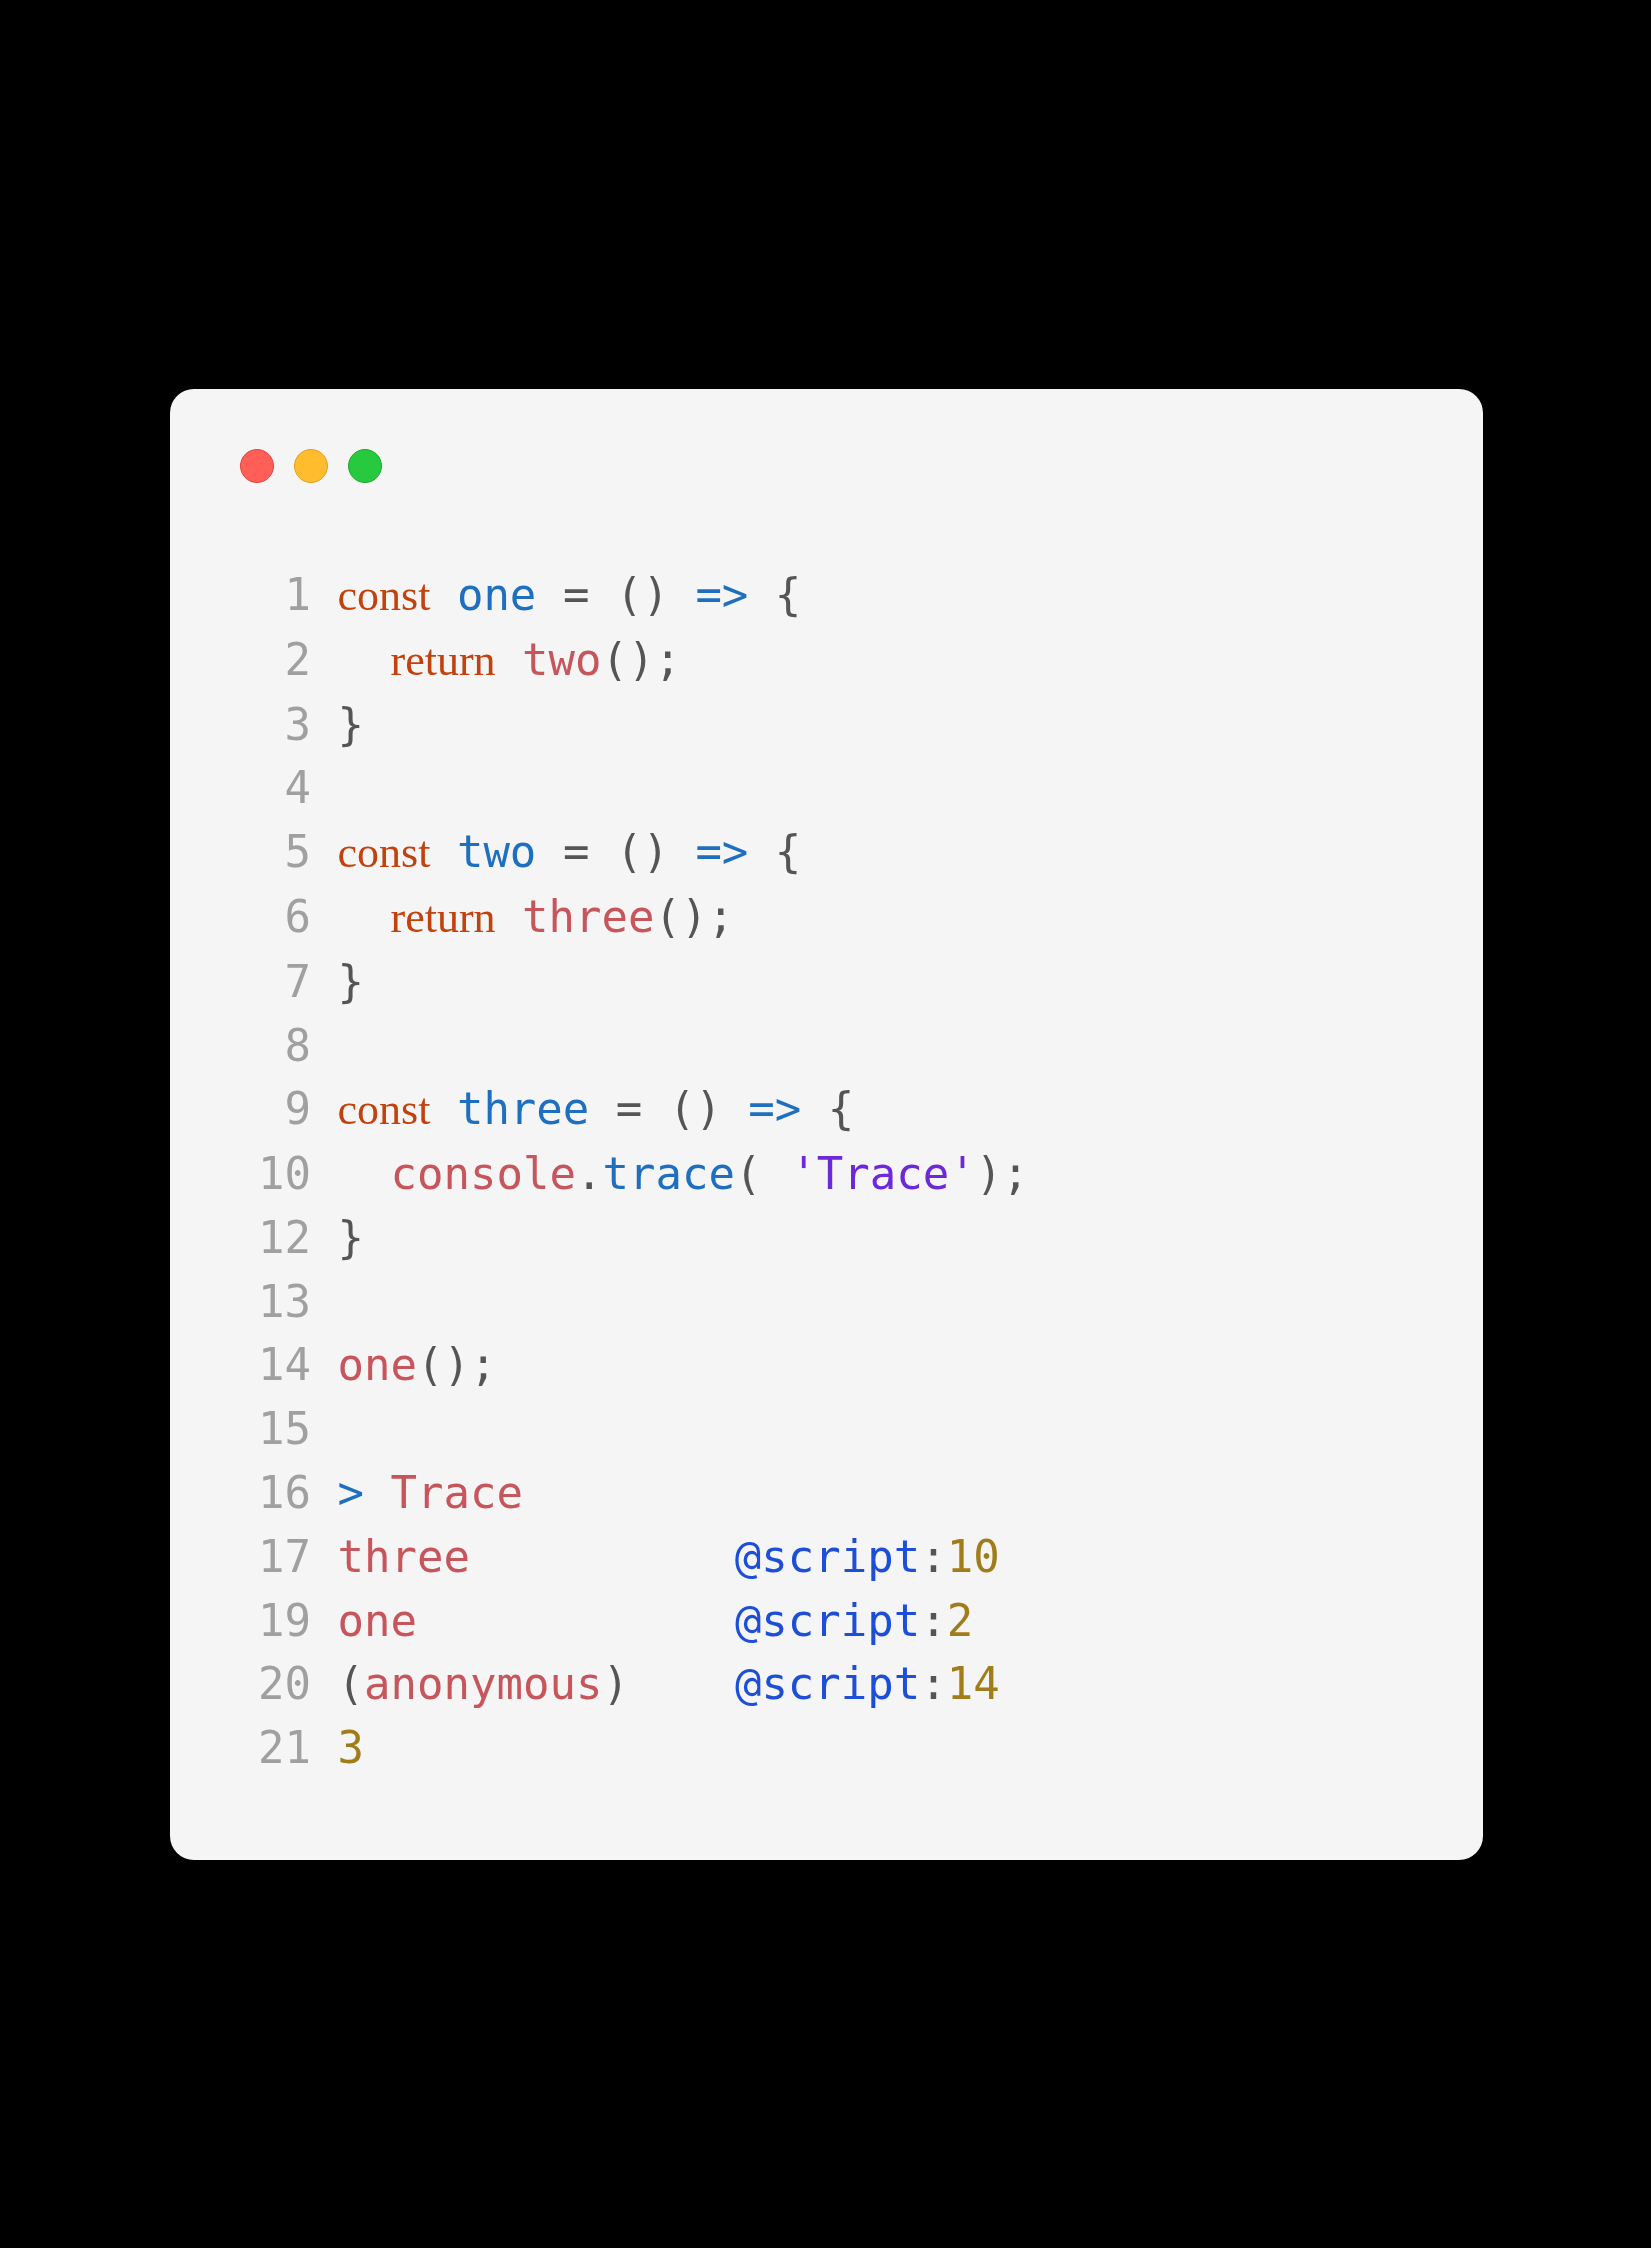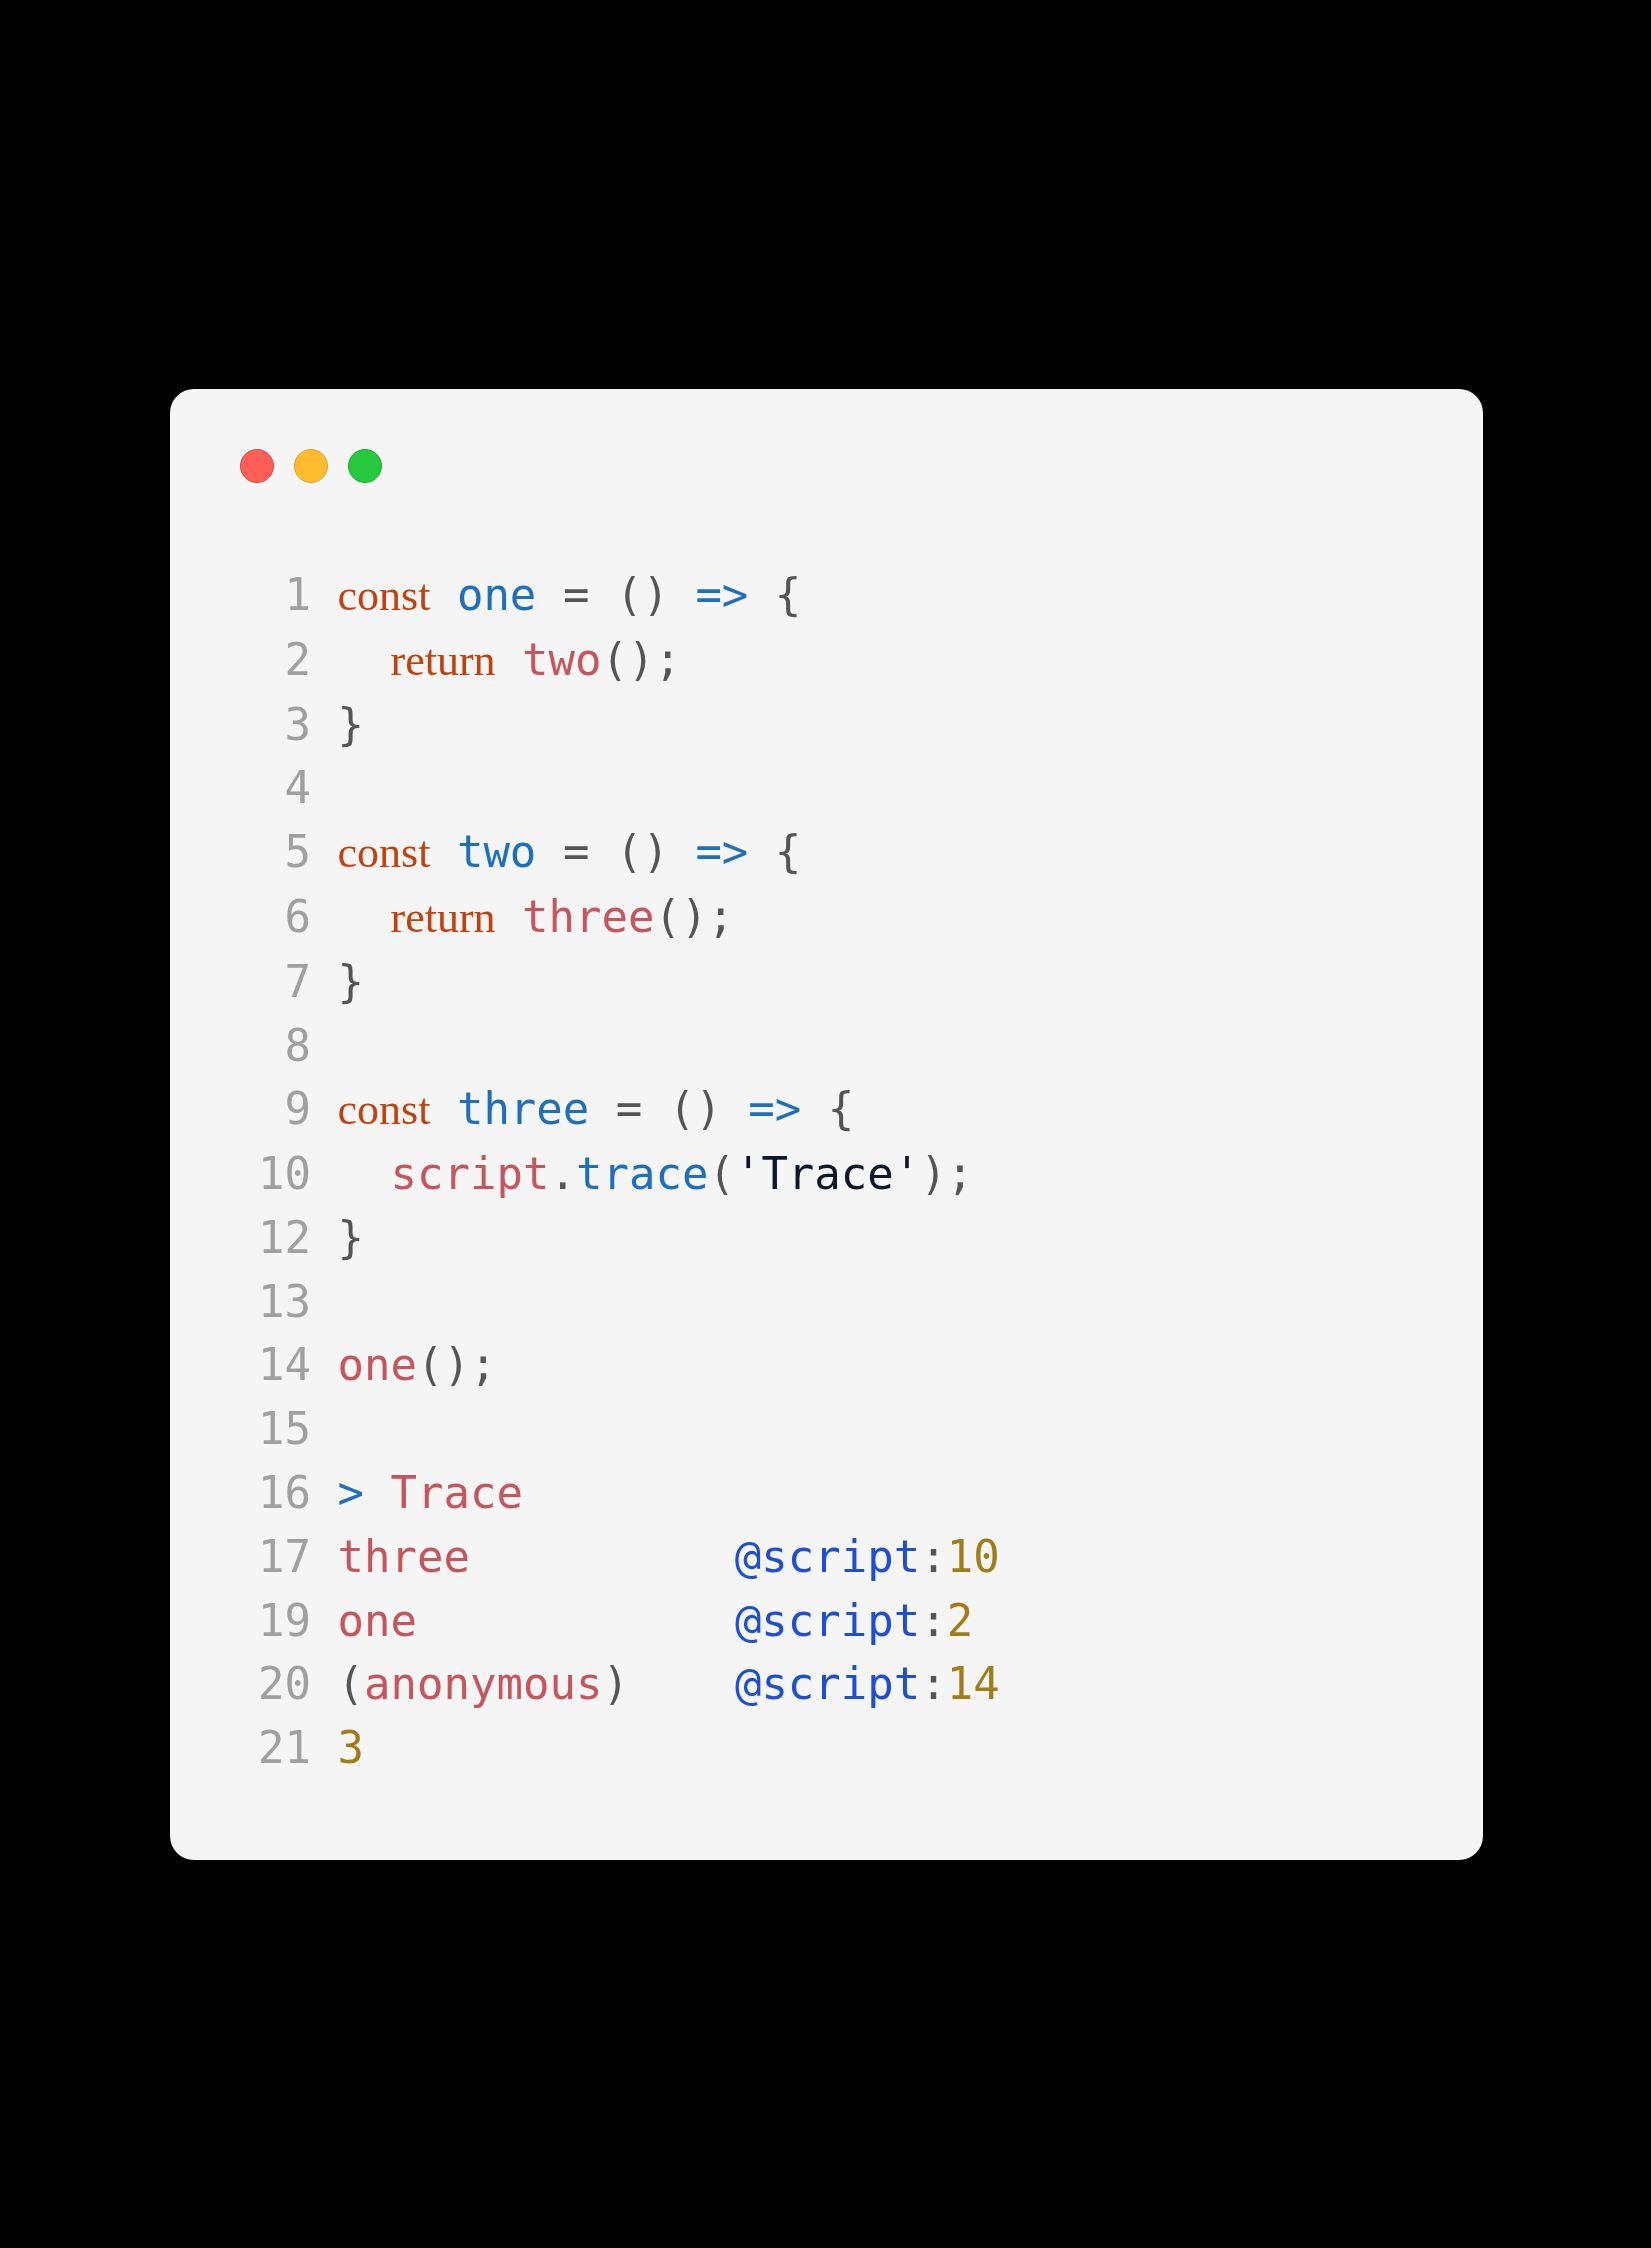--- a/index.html
+++ b/index.html
@@ -51,21 +51,21 @@
   }
   .code-content { flex: 1; }
 
   
   .kw   { color: #c2410c; font-family: Liberation Serif, serif; }   
   .fn   { color: #1e6fbf; }   
   .name { color: #c7565c; }   
   .num  { color: #a07d1a; }   
   .punc { color: #555; }
   .op   { color: #1e6fbf; }
-  .str  { color: #0f172a; }   
+  .str  { color: #6d28d9; margin-left: 29px; }   
   .plain{ color: #333; }
   .at   { color: #1d4ed8; }
   .gt   { color: #1e6fbf; }
   .colon{ color: #555; }
   .anon { color: #c7565c; }
 </style>
 </head>
 <body>
 
 <div class="window">
@@ -77,21 +77,21 @@
   <div class="code" id="code">
       <div class="line"><span class="ln">1</span><span class="code-content"><span class="kw">const</span><span class="plain"> </span><span class="fn">one</span><span class="plain"> </span><span class="punc">=</span><span class="plain"> </span><span class="punc">(</span><span class="punc">)</span><span class="plain"> </span><span class="op">=&gt;</span><span class="plain"> </span><span class="punc">{</span></span></div>
       <div class="line"><span class="ln">2</span><span class="code-content"><span class="plain">  </span><span class="kw">return</span><span class="plain"> </span><span class="name">two</span><span class="punc">(</span><span class="punc">)</span><span class="punc">;</span></span></div>
       <div class="line"><span class="ln">3</span><span class="code-content"><span class="punc">}</span></span></div>
       <div class="line"><span class="ln">4</span><span class="code-content">&nbsp;</span></div>
       <div class="line"><span class="ln">5</span><span class="code-content"><span class="kw">const</span><span class="plain"> </span><span class="fn">two</span><span class="plain"> </span><span class="punc">=</span><span class="plain"> </span><span class="punc">(</span><span class="punc">)</span><span class="plain"> </span><span class="op">=&gt;</span><span class="plain"> </span><span class="punc">{</span></span></div>
       <div class="line"><span class="ln">6</span><span class="code-content"><span class="plain">  </span><span class="kw">return</span><span class="plain"> </span><span class="name">three</span><span class="punc">(</span><span class="punc">)</span><span class="punc">;</span></span></div>
       <div class="line"><span class="ln">7</span><span class="code-content"><span class="punc">}</span></span></div>
       <div class="line"><span class="ln">8</span><span class="code-content">&nbsp;</span></div>
       <div class="line"><span class="ln">9</span><span class="code-content"><span class="kw">const</span><span class="plain"> </span><span class="fn">three</span><span class="plain"> </span><span class="punc">=</span><span class="plain"> </span><span class="punc">(</span><span class="punc">)</span><span class="plain"> </span><span class="op">=&gt;</span><span class="plain"> </span><span class="punc">{</span></span></div>
-      <div class="line"><span class="ln">10</span><span class="code-content"><span class="plain">  </span><span class="name">script</span><span class="punc">.</span><span class="fn">trace</span><span class="punc">(</span><span class="str">'Trace'</span><span class="punc">)</span><span class="punc">;</span></span></div>
+      <div class="line"><span class="ln">10</span><span class="code-content"><span class="plain">  </span><span class="name">console</span><span class="punc">.</span><span class="fn">trace</span><span class="punc">(</span><span class="str">'Trace'</span><span class="punc">)</span><span class="punc">;</span></span></div>
       <div class="line"><span class="ln">12</span><span class="code-content"><span class="punc">}</span></span></div>
       <div class="line"><span class="ln">13</span><span class="code-content">&nbsp;</span></div>
       <div class="line"><span class="ln">14</span><span class="code-content"><span class="name">one</span><span class="punc">(</span><span class="punc">)</span><span class="punc">;</span></span></div>
       <div class="line"><span class="ln">15</span><span class="code-content">&nbsp;</span></div>
       <div class="line"><span class="ln">16</span><span class="code-content"><span class="gt">&gt;</span><span class="plain"> </span><span class="name">Trace</span></span></div>
       <div class="line"><span class="ln">17</span><span class="code-content"><span class="name">three</span><span class="plain">          </span><span class="at">@script</span><span class="colon">:</span><span class="num">10</span></span></div>
       <div class="line"><span class="ln">19</span><span class="code-content"><span class="name">one</span><span class="plain">            </span><span class="at">@script</span><span class="colon">:</span><span class="num">2</span></span></div>
       <div class="line"><span class="ln">20</span><span class="code-content"><span class="punc">(</span><span class="anon">anonymous</span><span class="punc">)</span><span class="plain">    </span><span class="at">@script</span><span class="colon">:</span><span class="num">14</span></span></div>
       <div class="line"><span class="ln">21</span><span class="code-content"><span class="num">3</span></span></div>
     </div>

